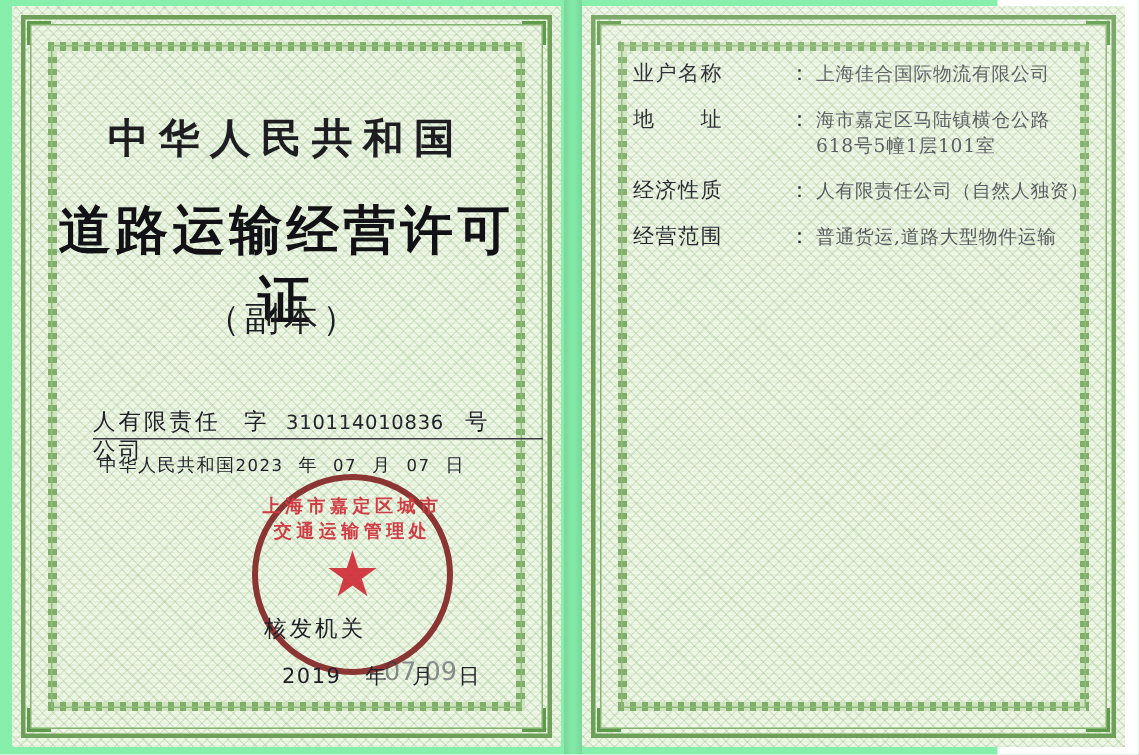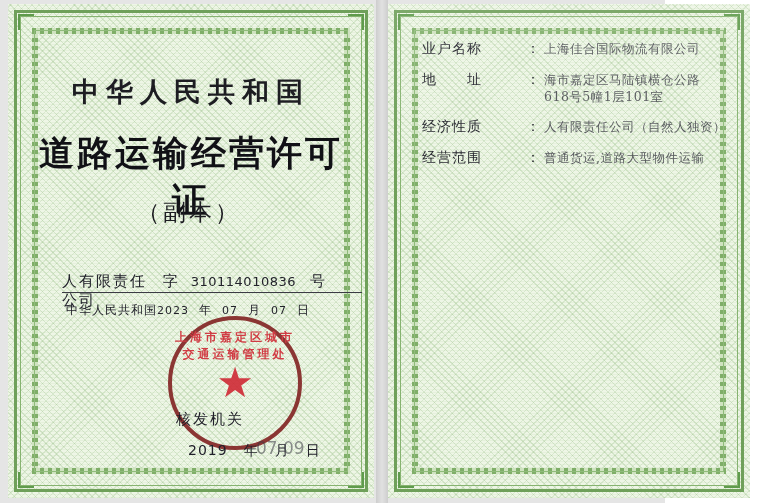--- a/index.html
+++ b/index.html
@@ -10,21 +10,21 @@
   body {
     width: 759px;
     height: 503px;
     font-family: "DejaVu Sans", sans-serif;
     overflow: hidden;
   }
   .doc {
     position: relative;
     width: 665px;
     height: 503px;
-    background: #e5e5e5;
+    background: #86efac;
   }
   
   .page {
     position: absolute;
     top: 4px;
     height: 494px;
     background: #ffffff;
     box-sizing: border-box;
   }
   .page-left {

